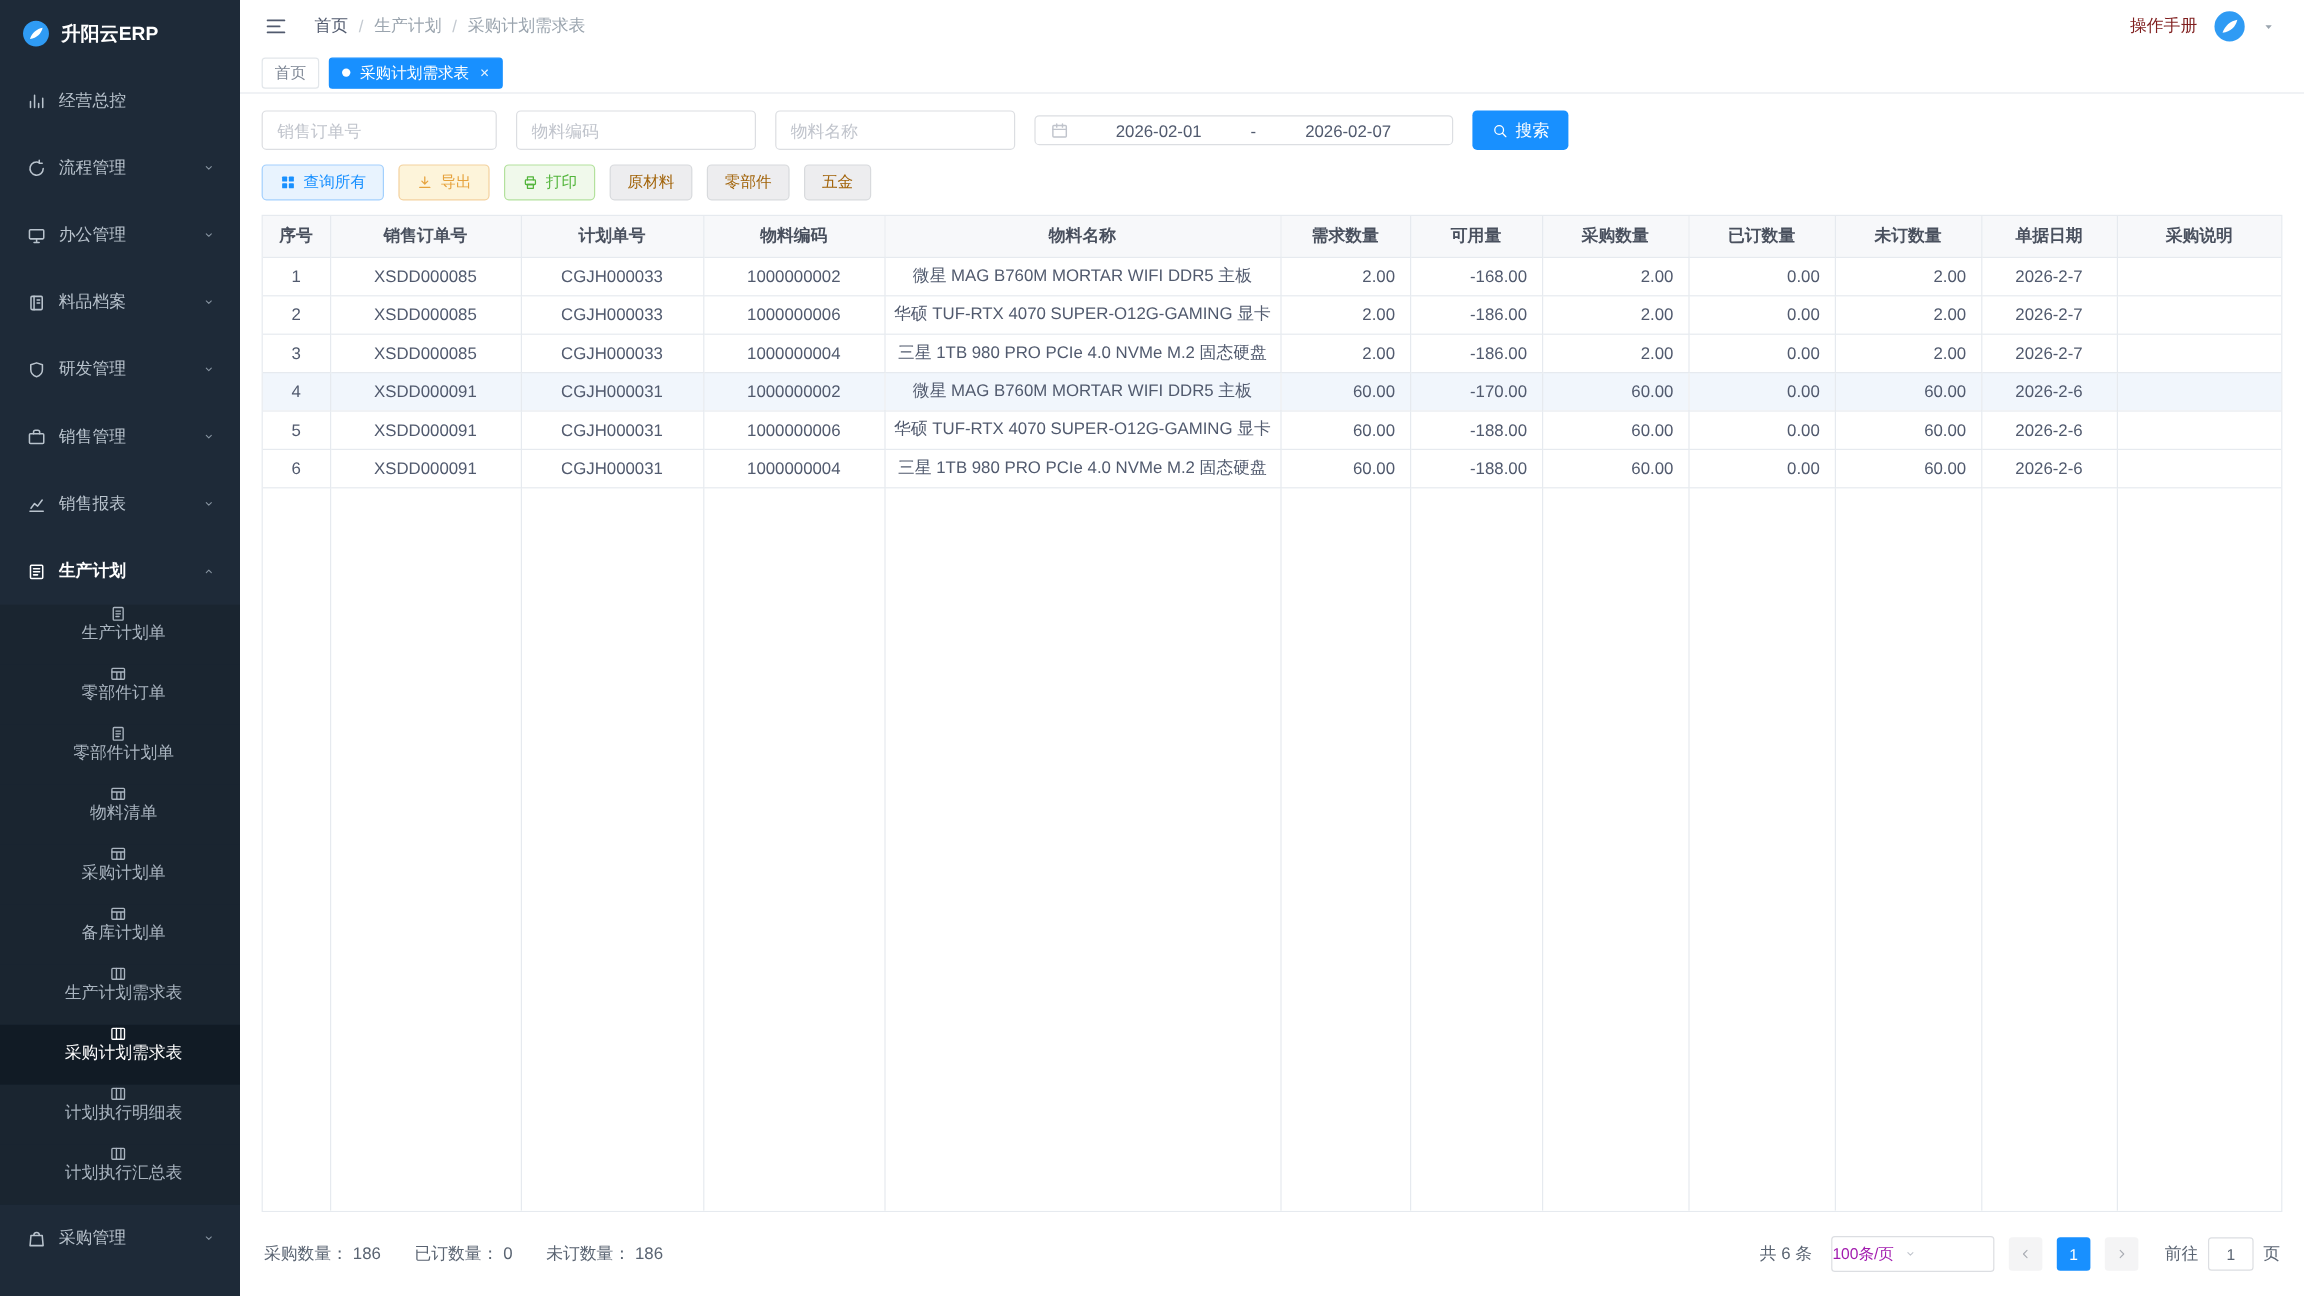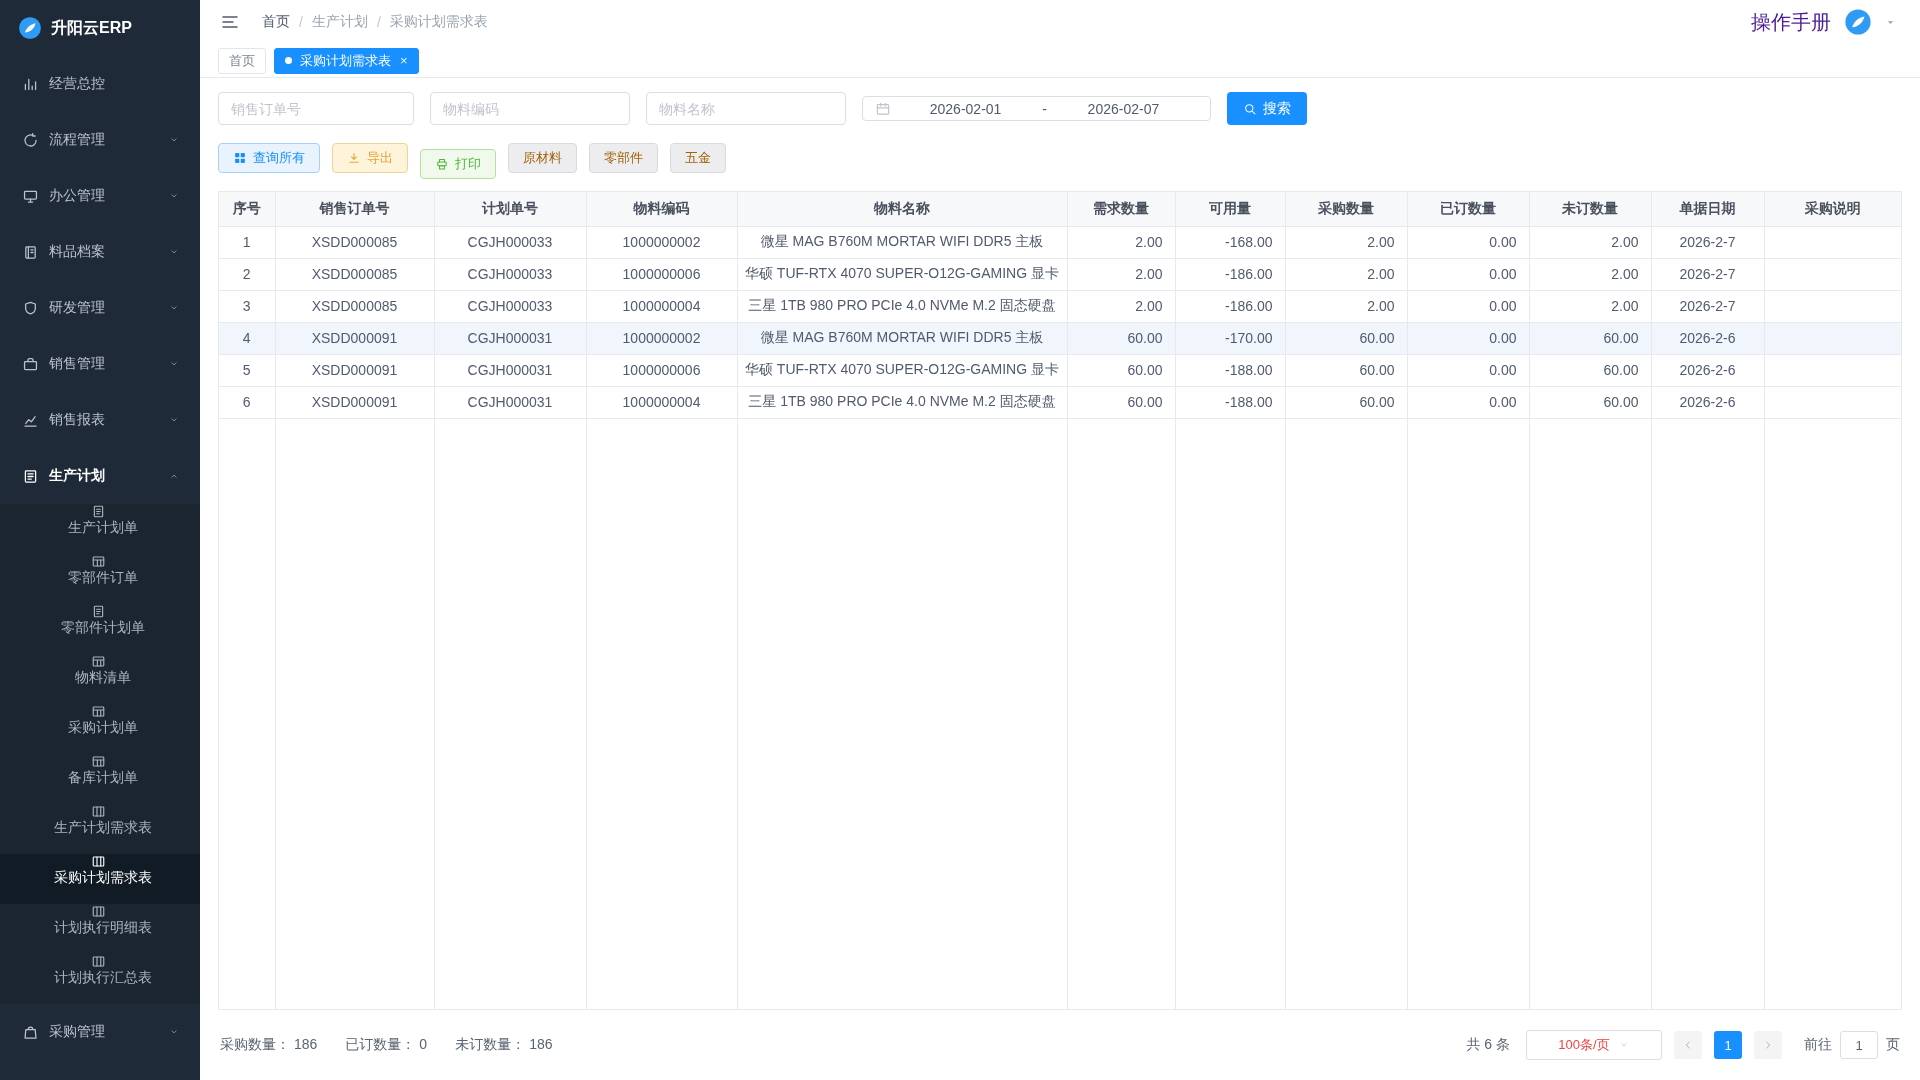--- a/index.html
+++ b/index.html
@@ -28,21 +28,21 @@
   
   .main{flex:1;display:flex;flex-direction:column;min-width:0;background:#fff;}
   .topbar{height:44px;display:flex;align-items:center;padding:0 24px 0 20px;}
   .hamburger{width:20px;height:20px;color:#515a6e;cursor:pointer;}
   .breadcrumb{display:flex;align-items:center;margin-left:22px;font-size:14px;}
   .crumb-first{color:#515a6e;cursor:pointer;}
   .crumb{color:#9aa4ae;cursor:pointer;}
   .crumb-last{color:#9aa4ae;}
   .crumb-sep{color:#c3c9d0;margin:0 9px;}
   .topbar-right{margin-left:auto;display:flex;align-items:center;gap:13px;}
-  .manual-link{font-size:20px;color:#4c1d95;cursor:pointer;}
+  .manual-link{font-size:14px;color:#7f1d1d;cursor:pointer;}
   .avatar{width:28px;height:28px;cursor:pointer;}
   .caret{width:11px;height:11px;color:#9aa4ae;cursor:pointer;}
 
   
   .tabbar{height:34px;display:flex;align-items:center;gap:8px;padding:0 18px;border-bottom:1px solid #e6e9ee;}
   .tab{height:26px;display:flex;align-items:center;padding:0 10px;border:1px solid #e2e6ea;border-radius:3px;font-size:13px;color:#7d8694;background:#fff;}
   .tab.active{background:var(--accent,#1890ff);border-color:var(--accent,#1890ff);color:#fff;}
   .tab-dot{width:7px;height:7px;border-radius:50%;background:#fff;margin-right:8px;}
   .tab-close{margin-left:9px;font-size:13px;line-height:1;opacity:.9;cursor:pointer;}
 
@@ -58,40 +58,40 @@
   .date-input{flex:1;border:none;text-align:center;font-size:14px;color:#515a6e;min-width:0;background:transparent;}
   .date-sep{color:#515a6e;font-size:14px;padding:0 2px;}
   .btn-search{height:33px;padding:0 16px;background:var(--accent,#1890ff);color:#fff;border-radius:4px;font-size:14px;display:flex;align-items:center;gap:6px;}
   .btn-search .icon{width:14px;height:14px;}
 
   .toolbar{display:flex;align-items:center;gap:12px;margin-top:12px;}
   .tbtn{height:30px;padding:0 14px;border-radius:4px;font-size:13px;display:flex;align-items:center;gap:6px;border:1px solid transparent;}
   .tbtn .icon{width:14px;height:14px;}
   .tbtn.plain-blue{background:#e8f3fe;border-color:#a3d0fd;color:var(--accent,#1890ff);}
   .tbtn.plain-orange{background:#fdf4da;border-color:#f3d19e;color:var(--warning,#e6a23c);}
-  .tbtn.plain-green{background:#f0f9eb;border-color:#b3e19d;color:var(--success,#52b53b);margin-top:12px;}
+  .tbtn.plain-green{background:#f0f9eb;border-color:#b3e19d;color:var(--success,#52b53b);}
   .tbtn.disabled{background:#ededef;border-color:#d8dadd;color:#a16207;cursor:not-allowed;}
 
   
   .table-wrap{flex:1;margin-top:12px;border:1px solid #e6eaef;overflow:hidden;min-height:0;}
   #grid{width:100%;height:100%;border-collapse:collapse;table-layout:fixed;font-size:14px;color:#515a6e;}
   #grid th{height:34px;background:#f7f8fa;font-weight:bold;color:#49505e;border-right:1px solid #e6eaef;border-bottom:1px solid #e6eaef;text-align:center;padding:0 4px;white-space:nowrap;overflow:hidden;}
   #grid td{height:32px;border-right:1px solid #e6eaef;border-bottom:1px solid #e6eaef;text-align:center;padding:0 4px;white-space:nowrap;overflow:hidden;background:#fff;}
   #grid th:last-child,#grid td:last-child{border-right:none;}
   #grid td.c5,#grid td.c6,#grid td.c7,#grid td.c8,#grid td.c9{text-align:right;padding-right:12px;}
   #grid tr.hl td{background:#f1f6fc;}
   #grid tr.filler-row td{border-bottom:none;height:auto;}
 
   
   .statusbar{height:70px;display:flex;align-items:center;justify-content:space-between;padding:0 20px;}
   .stats{display:flex;align-items:center;gap:28px;font-size:14px;color:#5a6472;}
   .stat .v{margin-left:4px;}
   .pager{display:flex;align-items:center;font-size:14px;color:#5a6472;}
   .pager .total{margin-right:16px;}
-  .psize{width:136px;height:30px;border:1px solid #dcdee2;border-radius:3px;display:flex;align-items:center;justify-content:center;gap:8px;font-size:13px;color:#ef4444;cursor:pointer;position:relative;background:#fff;}
+  .psize{width:136px;height:30px;border:1px solid #dcdee2;border-radius:3px;display:flex;align-items:center;gap:8px;font-size:13px;color:#a21caf;cursor:pointer;position:relative;background:#fff;}
   .psize .icon{width:12px;height:12px;color:#c0c4cc;}
   .pbtn{min-width:28px;height:28px;border-radius:3px;background:#f4f4f5;color:#a8abb2;display:flex;align-items:center;justify-content:center;margin-left:12px;font-size:13px;}
   .pbtn .icon{width:12px;height:12px;}
   .pbtn.current{background:var(--accent,#1890ff);color:#fff;}
   .goto{display:flex;align-items:center;margin-left:22px;gap:8px;}
   .goto-input{width:38px;height:28px;border:1px solid #dcdee2;border-radius:3px;text-align:center;font-size:13px;color:#5a6472;}
 </style>
 </head>
 <body>
 

